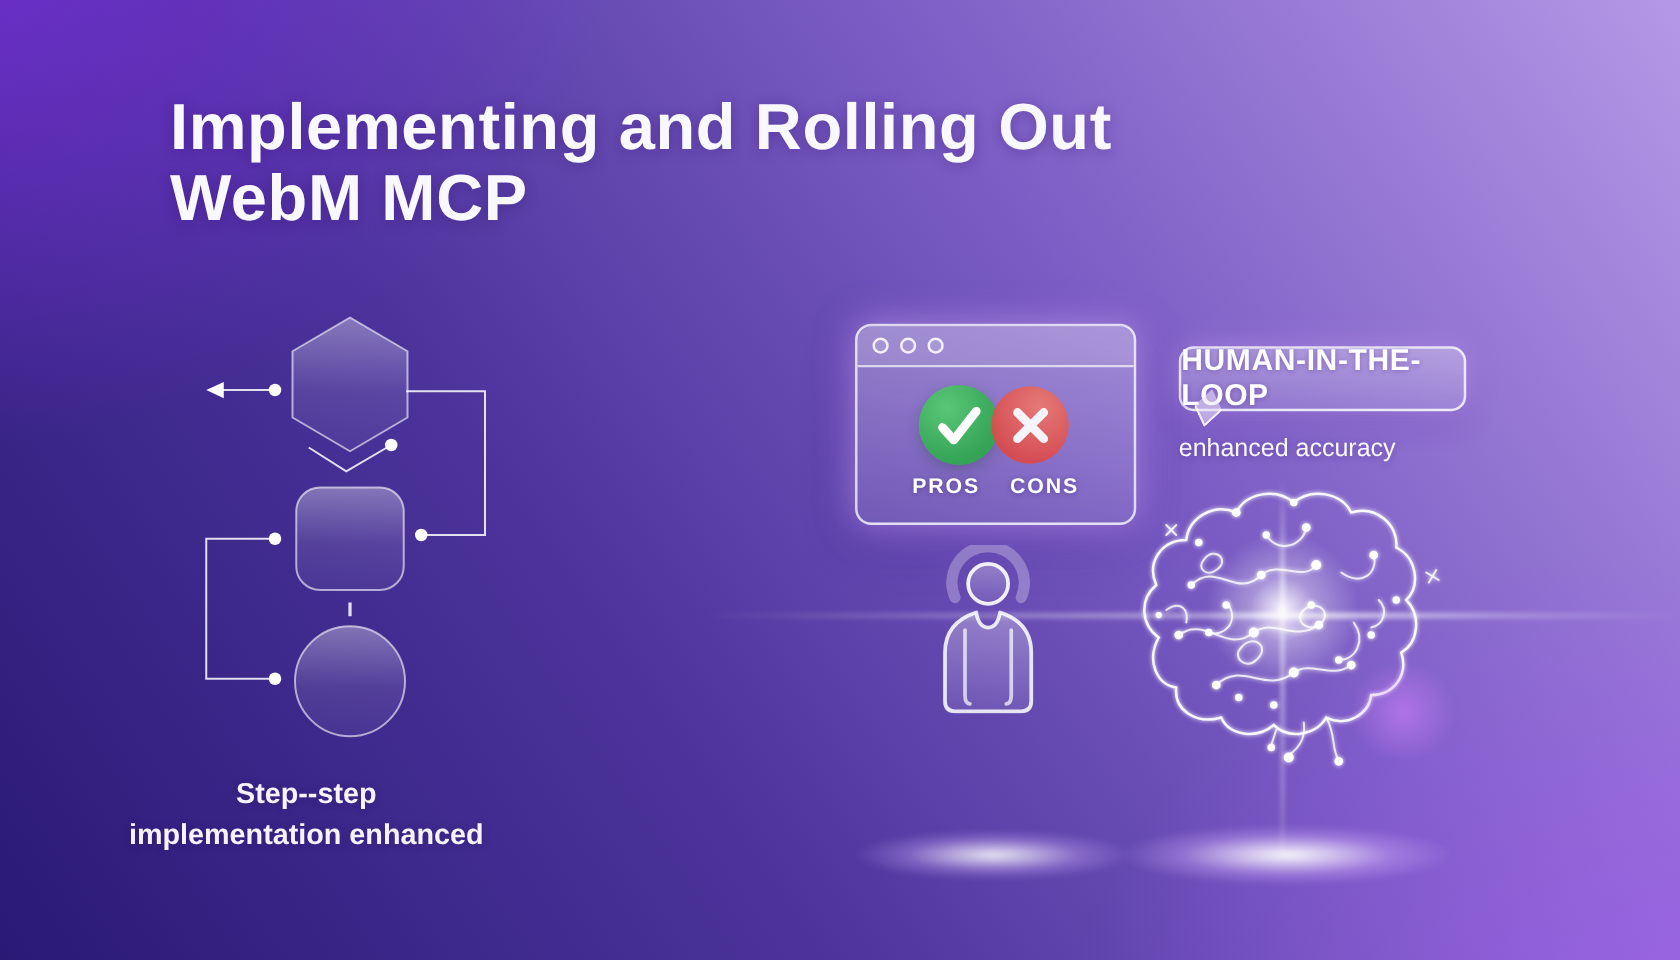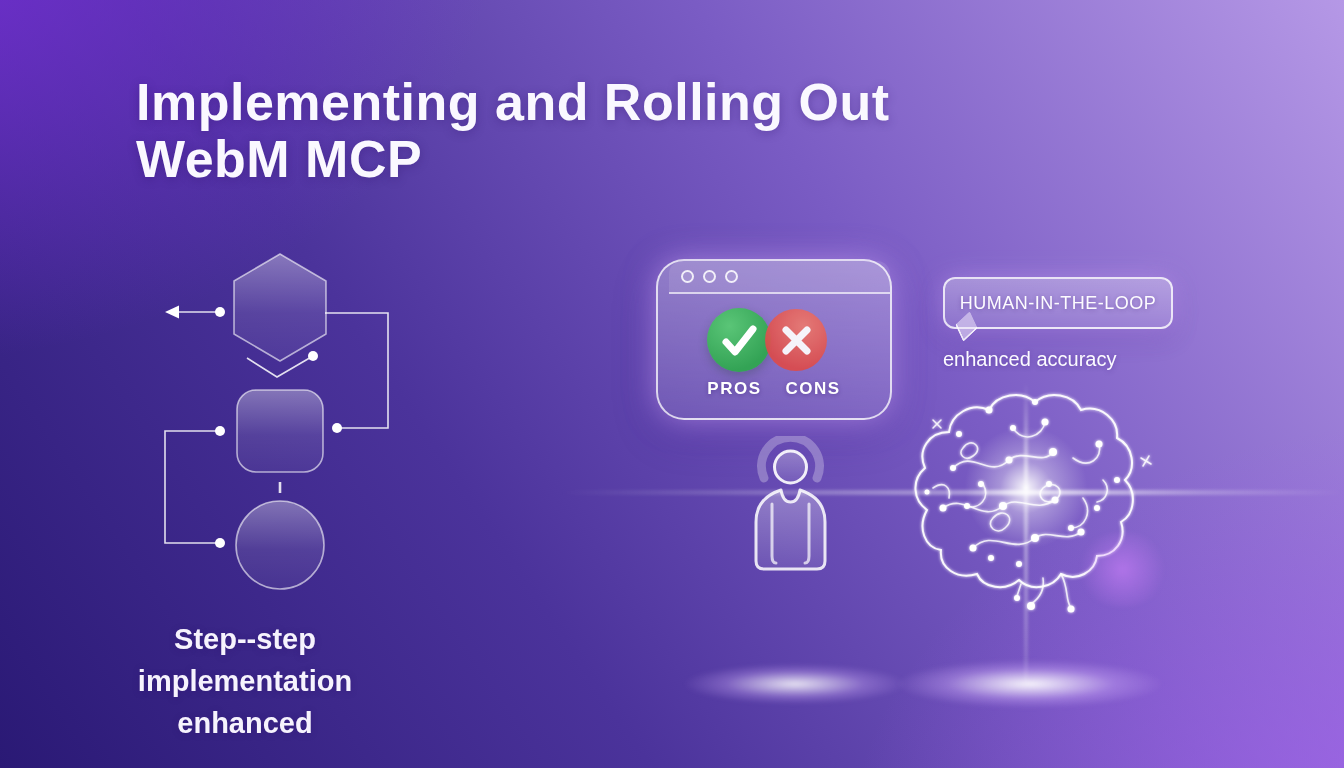--- a/index.html
+++ b/index.html
@@ -17,31 +17,30 @@
   .title {
     left:120px; top:58px; width:960px;
     color:#faf8ff; font-size:52px; font-weight:700; line-height:1.1;
     letter-spacing:0.5px; text-shadow:0 2px 10px rgba(50,20,110,0.35);
   }
 
   
   .flow-svg { left:110px; top:245px; }
   .caption {
     left:70px; top:618px; width:350px; text-align:center;
-    color:#f6f3fd; font-size:29px; font-weight:700; line-height:1.45;
+    color:#f6f3fd; font-size:23px; font-weight:700; line-height:1.45;
     text-shadow:0 1px 6px rgba(50,20,110,0.35);
   }
 
   
   .window {
-    left:656px; top:259px; width:221px; height:157px; border-radius:28px;
+    left:684px; top:259px; width:221px; height:157px; border-radius:13px;
     background:linear-gradient(180deg, rgba(255,255,255,0.28), rgba(255,255,255,0.10));
     border:2px solid rgba(255,255,255,0.75);
     box-shadow:0 0 30px rgba(215,175,255,0.55), 0 12px 40px rgba(70,35,150,0.35);
-    padding-left:11px;
   }
   .window-bar {
     height:31px; display:flex; align-items:center; padding-left:12px; gap:9px;
     border-bottom:2px solid rgba(255,255,255,0.65);
     background:rgba(255,255,255,0.10); border-radius:13px 13px 0 0;
   }
   .win-dot {
     width:13px; height:13px; border-radius:50%;
     border:2.5px solid rgba(255,255,255,0.85); background:rgba(255,255,255,0.10);
     box-sizing:border-box;
@@ -79,21 +78,21 @@
     display:flex; align-items:center; justify-content:center;
   }
   .bubble::after {
     content:""; position:absolute; left:12px; bottom:-9px; width:17px; height:17px;
     background:rgba(236,228,250,0.55);
     border-right:2px solid rgba(255,255,255,0.78);
     border-bottom:2px solid rgba(255,255,255,0.78);
     transform:rotate(65deg) skewX(18deg); border-radius:2px;
   }
   .bubble-text {
-    color:#fdfcff; font-size:18px; font-weight:400; letter-spacing:0.5px;
+    color:#fdfcff; font-size:24px; font-weight:700; letter-spacing:0.5px;
     text-shadow:0 1px 4px rgba(60,25,120,0.35);
   }
   .subtitle {
     left:943px; top:348px; width:226px; 
     color:#fbfaff; font-size:20px; font-weight:500;
     text-shadow:0 1px 5px rgba(60,25,120,0.35);
   }
 
   
   .brain { left:893px; top:388px; }

